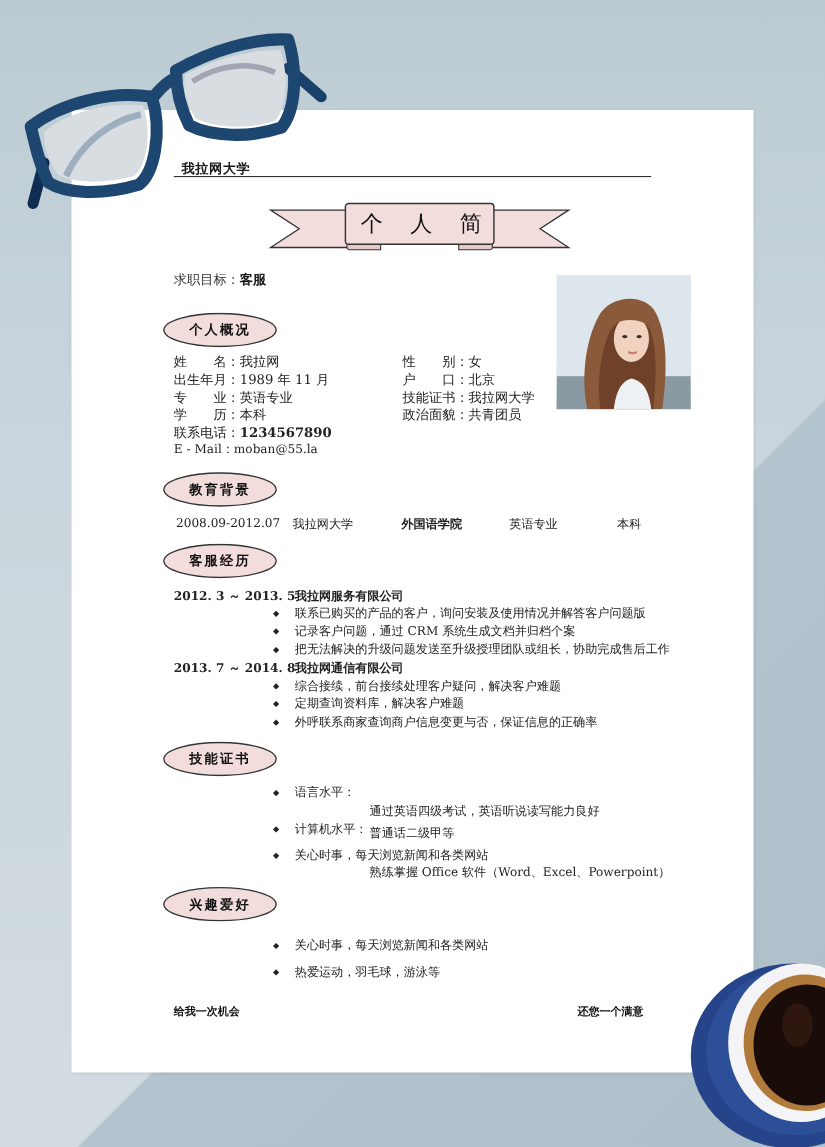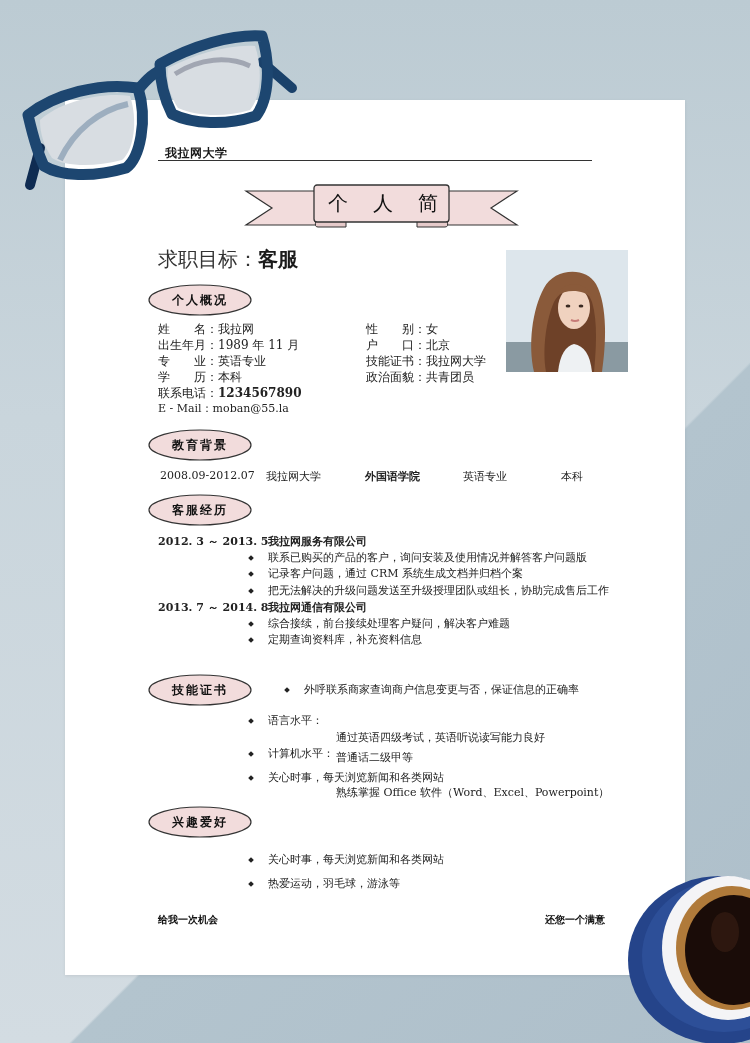--- a/index.html
+++ b/index.html
@@ -30,21 +30,21 @@
 
   
   .banner { left: 244px; top: 183px; width: 275px; height: 50px; }
   .banner-title {
     position: absolute; left: 70px; top: 2px; width: 138px; height: 36px;
     display: flex; align-items: center; justify-content: space-between;
     padding: 0 14px; box-sizing: border-box;
     font-size: 20px; font-family: "DejaVu Sans", sans-serif; color: #111;
   }
 
-  .objective { left: 158px; top: 246px; font-size: 20px; }
+  .objective { left: 158px; top: 246px; font-size: 12px; }
   .objective .lbl { color: #333; }
   .objective .val { font-weight: bold; }
 
   .photo {
     left: 506px; top: 250px; width: 122px; height: 122px; overflow: hidden;
     background: linear-gradient(180deg, #dfe8ee 0%, #e9eef1 55%, #a9b9c2 85%, #6f7e82 100%);
   }
 
   
   .sec {
@@ -160,22 +160,22 @@
 
 <div class="abs t12 bold" style="left:158px; top:534px;">2012. 3 ～ 2013. 5</div>
 <div class="abs t12 bold" style="left:268px; top:534px;">我拉网服务有限公司</div>
 <div class="li bullet" style="left:268px; top:550px;">联系已购买的产品的客户，询问安装及使用情况并解答客户问题版</div>
 <div class="li bullet" style="left:268px; top:566px;">记录客户问题，通过 CRM 系统生成文档并归档个案</div>
 <div class="li bullet" style="left:268px; top:583px;">把无法解决的升级问题发送至升级授理团队或组长，协助完成售后工作</div>
 
 <div class="abs t12 bold" style="left:158px; top:600px;">2013. 7 ～ 2014. 8</div>
 <div class="abs t12 bold" style="left:268px; top:600px;">我拉网通信有限公司</div>
 <div class="li bullet" style="left:268px; top:616px;">综合接续，前台接续处理客户疑问，解决客户难题</div>
-<div class="li bullet" style="left:268px; top:632px;">定期查询资料库，补充资料信息</div>
-<div class="li bullet" style="left:268px; top:682px;margin-left:36px;">外呼联系商家查询商户信息变更与否，保证信息的正确率</div>
+<div class="li bullet" style="left:268px; top:632px;">定期查询资料库，解决客户难题</div>
+<div class="li bullet" style="left:268px; top:649px;">外呼联系商家查询商户信息变更与否，保证信息的正确率</div>
 
 <div class="abs sec" style="left:148px; top:674px;">
   <svg width="104" height="32">
       <ellipse cx="52" cy="16" rx="51" ry="15" fill="#f2dcdc" stroke="#333" stroke-width="1.2"></ellipse>
     </svg>
   <div class="sec-label">技能证书</div>
 </div>
 
 <div class="li bullet" style="left:268px; top:713px;">语言水平：</div>
 <div class="li" style="left:336px; top:713px;margin-top:37px;">普通话二级甲等</div>
@@ -187,21 +187,21 @@
 <div class="abs sec" style="left:148px; top:806px;">
   <svg width="104" height="32">
       <ellipse cx="52" cy="16" rx="51" ry="15" fill="#f2dcdc" stroke="#333" stroke-width="1.2"></ellipse>
     </svg>
   <div class="sec-label">兴趣爱好</div>
 </div>
 <div class="li bullet" style="left:268px; top:852px;">关心时事，每天浏览新闻和各类网站</div>
 <div class="li bullet" style="left:268px; top:876px;">热爱运动，羽毛球，游泳等</div>
 
 <div class="abs foot" style="left:158px; top:913px;">给我一次机会</div>
-<div class="abs foot" style="left:525px; top:913px;margin-left:20px;">还您一个满意</div>
+<div class="abs foot" style="left:525px; top:913px;">还您一个满意</div>
 
 <div class="abs" style="left:0; top:0; width:310px; height:200px;">
   <svg width="310" height="200" viewBox="0 0 310 200">
 
     <path d="M40,148 L30,185" stroke="#0f2c52" stroke-width="10" stroke-linecap="round"></path>
     <path d="M262,62 L292,88" stroke="#1a416a" stroke-width="10" stroke-linecap="round"></path>
 
     <path d="M40,120 C60,102 100,92 130,96 C138,120 134,150 122,160 C92,168 64,166 52,158 C44,146 40,134 40,120 Z" fill="#d8dde2"></path>
     <path d="M168,68 C195,54 230,44 255,46 C262,66 262,96 250,110 C224,118 196,116 178,108 C170,96 166,82 168,68 Z" fill="#d8dde2"></path>
     <path d="M60,160 C74,130 100,110 128,104" stroke="#8fa3b6" stroke-width="6" fill="none" opacity="0.8"></path>

